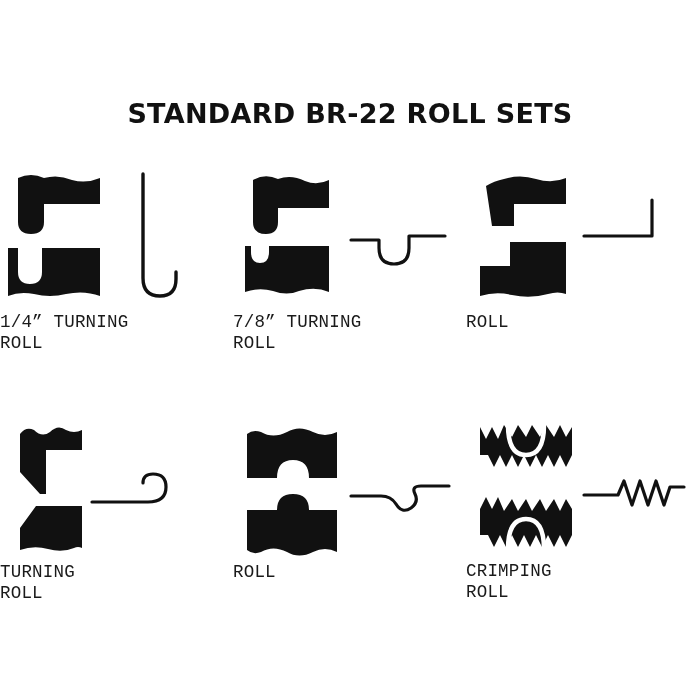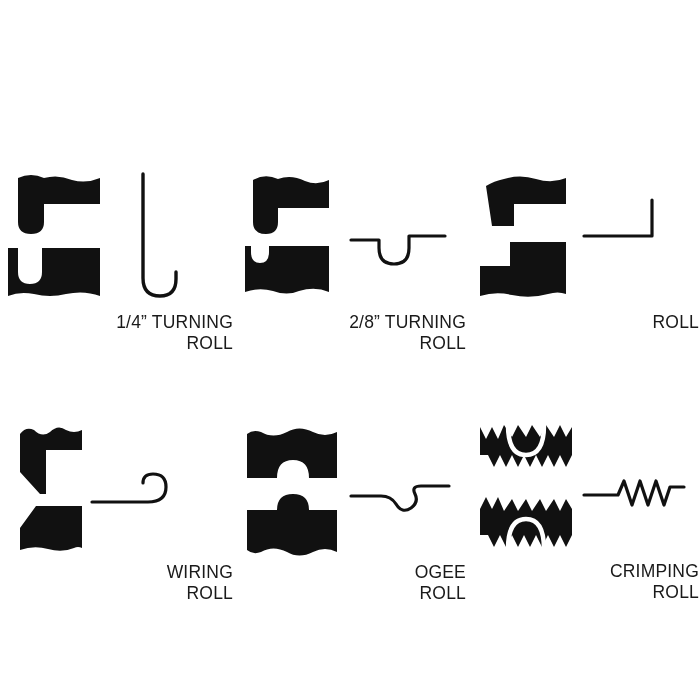--- a/index.html
+++ b/index.html
@@ -56,43 +56,44 @@
   .roll-figure svg {
     display: block;
     width: 233px;
     height: 160px;
   }
   .roll-label {
     position: absolute;
     top: 152px;
     left: 0;
     width: 233px;
-    text-align: right;
+    text-align: left;
     color: #1a1a1a;
     font-size: 17.5px;
     line-height: 21px;
     letter-spacing: 0.2px;
-    font-family: Liberation Sans, sans-serif;
+    font-family: Liberation Mono, monospace;
   }
   .roll-label .label-line {
     display: block;
     white-space: nowrap;
   }
   .cell-r0c0 { left: 0px;   top: 0px; }
   .cell-r0c1 { left: 233px; top: 0px; }
   .cell-r0c2 { left: 466px; top: 0px; }
   .cell-r1c0 { left: 0px;   top: 250px; }
   .cell-r1c1 { left: 233px; top: 250px; }
   .cell-r1c2 { left: 466px; top: 249px; }
 </style>
 </head>
 <body>
 
 <div id="sheet">
 
+  <div id="diagram-title">STANDARD BR-22 ROLL SETS</div>
 
   <div class="roll-grid">
 
     <div class="roll-cell cell-r0c0">
       <div class="roll-figure">
         <svg viewBox="0 0 233 160" xmlns="http://www.w3.org/2000/svg">
           <g fill="#111111">
             <path d="M18 18 L18 62 Q18 74 31 74 Q44 74 44 62 L44 44 L100 44 L100 18
                      Q86 24 72 20 Q58 14 44 18 Q31 12 18 18 Z"></path>
           </g>
@@ -121,21 +122,21 @@
           <g fill="#111111">
             <path d="M12 86 L12 132 Q26 127 40 131 Q54 136 66 131 Q82 126 96 132 L96 86
                      L36 86 L36 92 Q36 103 27 103 Q18 103 18 92 L18 86 Z"></path>
           </g>
           <g fill="none" stroke="#111111" stroke-width="3.2" stroke-linecap="round" stroke-linejoin="round">
             <path d="M118 80 L146 80 L146 88 Q146 104 161 104 Q176 104 176 88 L176 76 L212 76"></path>
           </g>
         </svg>
       </div>
       <div class="roll-label">
-        <span class="label-line">2/8” TURNING</span>
+        <span class="label-line">7/8” TURNING</span>
         <span class="label-line">ROLL</span>
       </div>
     </div>
 
     <div class="roll-cell cell-r0c2">
       <div class="roll-figure">
         <svg viewBox="0 0 233 160" xmlns="http://www.w3.org/2000/svg">
           <g fill="#111111">
             <path d="M20 26 L26 66 L48 66 L48 44 L100 44 L100 18
                      Q86 24 70 19 Q54 14 38 19 Q28 21 20 26 Z"></path>
@@ -164,21 +165,21 @@
           <g fill="#111111">
             <path d="M36 96 L20 118 L20 140 Q34 135 48 139 Q62 143 74 138 Q78 136 82 138
                      L82 96 Z"></path>
           </g>
           <g fill="none" stroke="#111111" stroke-width="3.2" stroke-linecap="round" stroke-linejoin="round">
             <path d="M92 92 L148 92 Q166 92 166 77 Q166 64 153 64 Q143 64 143 73"></path>
           </g>
         </svg>
       </div>
       <div class="roll-label">
-        <span class="label-line">WIRING</span>
+        <span class="label-line">TURNING</span>
         <span class="label-line">ROLL</span>
       </div>
     </div>
 
     <div class="roll-cell cell-r1c1">
       <div class="roll-figure">
         <svg viewBox="0 0 233 160" xmlns="http://www.w3.org/2000/svg">
           <g fill="#111111">
             <path d="M14 24 L14 68 L44 68 Q44 50 60 50 Q76 50 76 68 L104 68 L104 22
                      Q92 28 80 22 Q66 15 54 22 Q40 29 28 22 Q20 19 14 24 Z"></path>
@@ -187,21 +188,20 @@
             <path d="M14 100 L44 100 Q44 84 60 84 Q76 84 76 100 L104 100 L104 142
                      Q92 136 80 142 Q66 149 54 142 Q40 135 28 142 Q20 145 14 140 Z"></path>
           </g>
           <g fill="none" stroke="#111111" stroke-width="3.2" stroke-linecap="round" stroke-linejoin="round">
             <path d="M118 86 L148 86 Q158 86 163 94 Q169 104 178 98 Q186 92 182 84
                      Q178 76 188 76 L216 76"></path>
           </g>
         </svg>
       </div>
       <div class="roll-label">
-        <span class="label-line">OGEE</span>
         <span class="label-line">ROLL</span>
       </div>
     </div>
 
     <div class="roll-cell cell-r1c2">
       <div class="roll-figure">
         <svg viewBox="0 0 233 160" xmlns="http://www.w3.org/2000/svg">
           <g fill="#111111">
             <path d="M14 18 L20 30 L26 18 L32 30 L38 16 L46 28 L52 16 L60 28 L66 16
                      L74 28 L80 16 L88 28 L94 16 L100 28 L106 18

